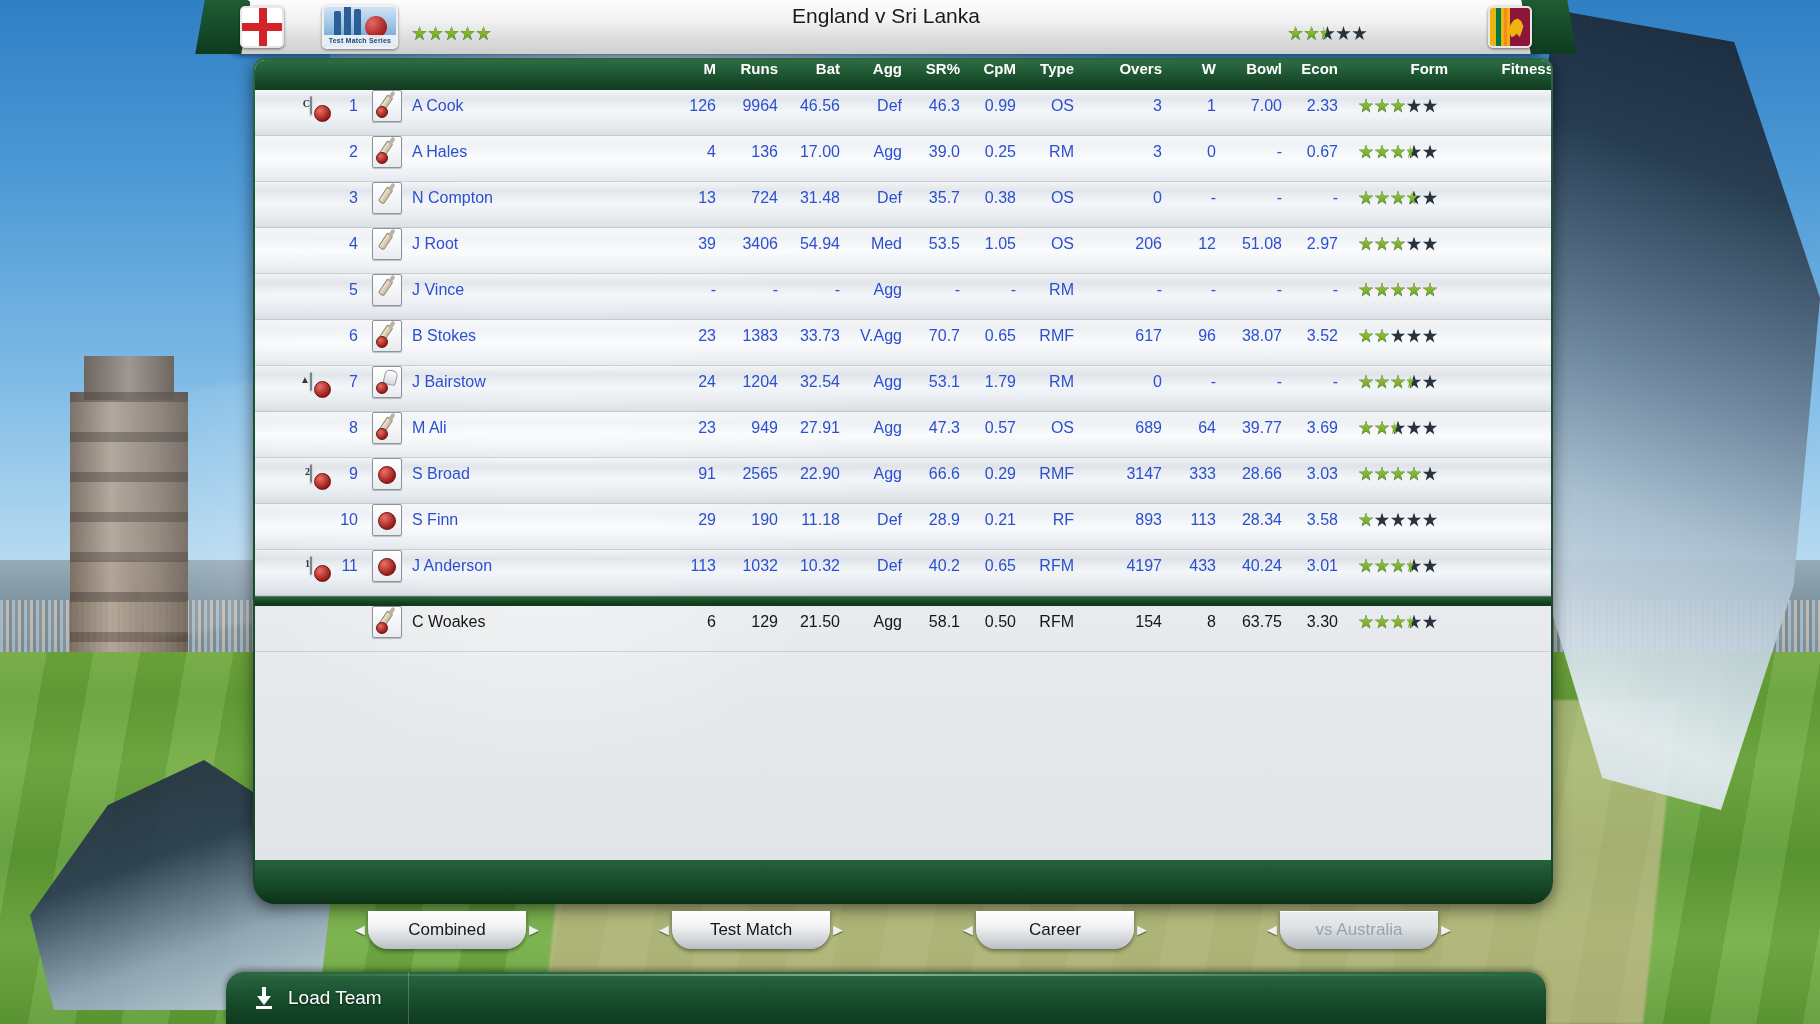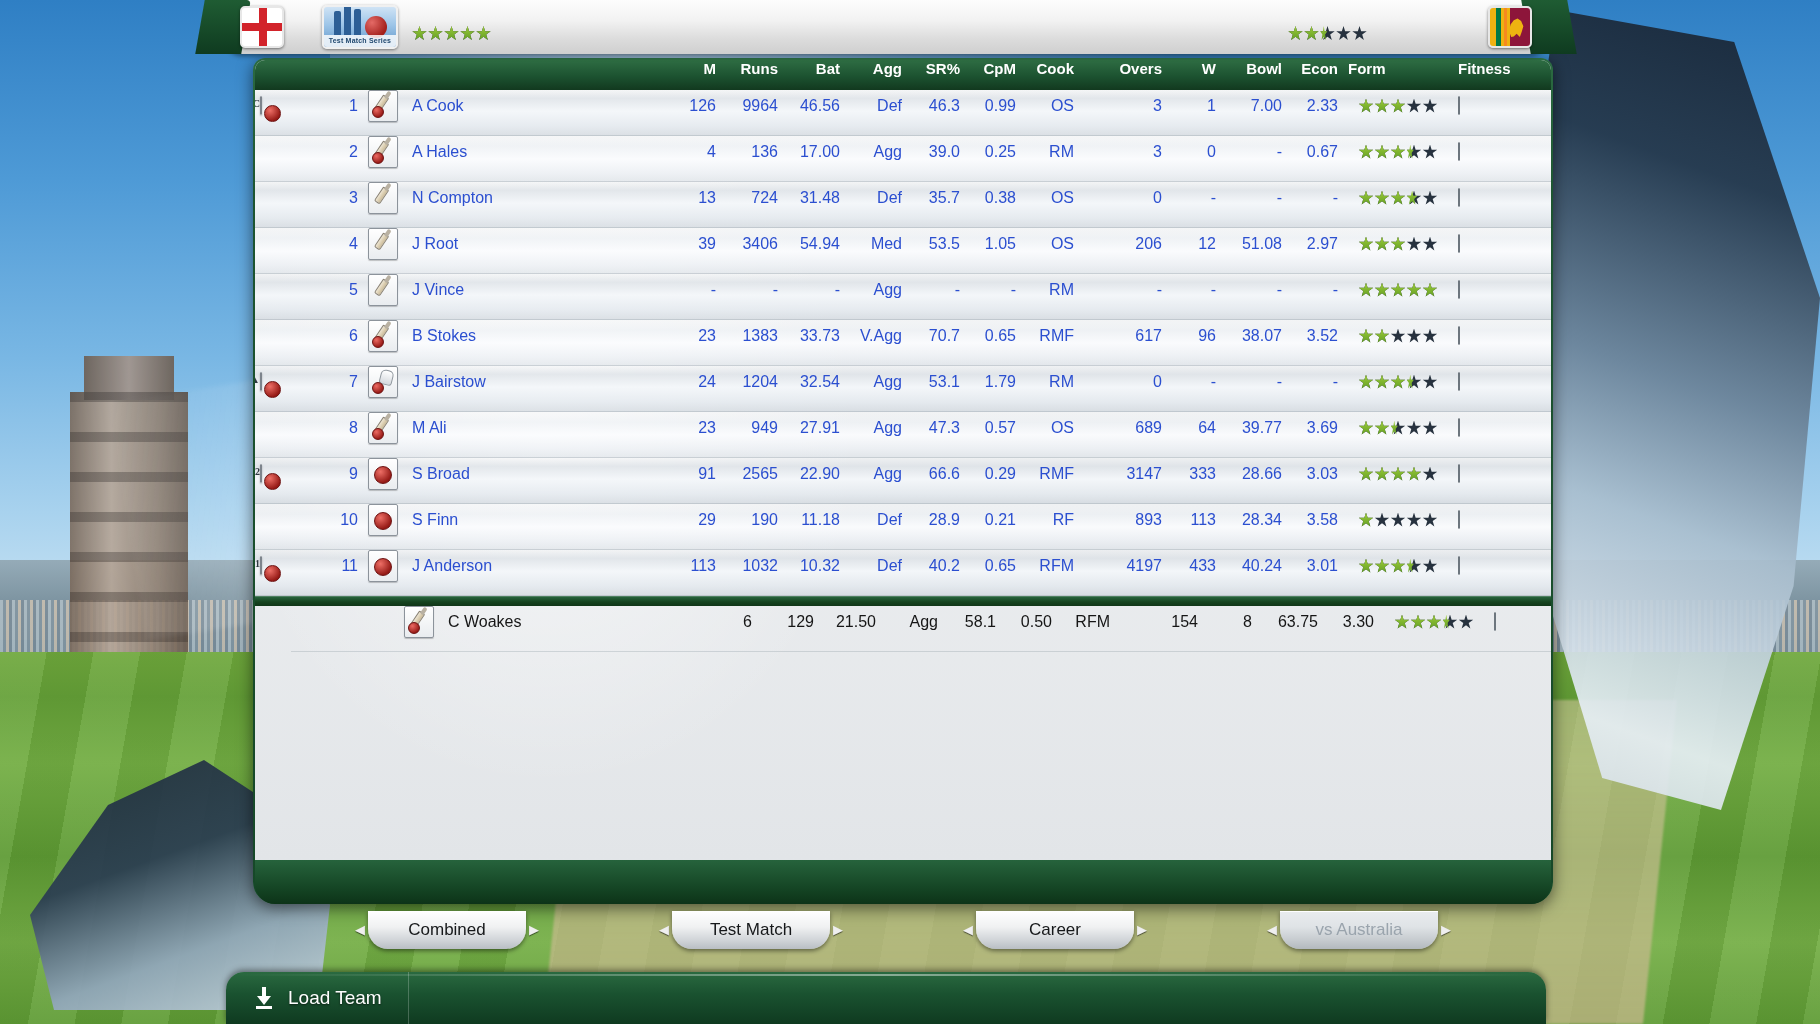--- a/index.html
+++ b/index.html
@@ -183,40 +183,40 @@
     background:linear-gradient(180deg,#2e6d43 0%, #1c5230 55%, #12391f 100%);
     color:#ffffff; font-size:15px; font-weight:bold;
   }
   .grid{
     display:grid;
     grid-template-columns: 62px 46px 44px 260px 54px 62px 62px 62px 58px 56px 58px 88px 54px 66px 56px 110px 106px;
     align-items:center;
   }
   #thead .grid > div{ padding:0 5px; }
   .c-r   { text-align:right; }
-  .c-c   { text-align:left; }
+  .c-c   { text-align:right; }
   .c-l   { text-align:left; }
 
   
   #rows{ position:relative; }
   .row{
     position:relative; height:46px; font-size:16px; color:#2b4fd0;
   }
   .row.odd{
     background:linear-gradient(180deg, rgba(255,255,255,.12) 0%, rgba(216,222,228,.62) 18%, rgba(244,247,250,.92) 46%, rgba(226,232,238,.72) 78%, rgba(198,206,214,.55) 100%);
   }
   .row.even{
     background:linear-gradient(180deg, rgba(255,255,255,.25) 0%, rgba(238,242,246,.55) 22%, rgba(252,253,255,.85) 50%, rgba(236,240,245,.6) 80%, rgba(212,219,226,.45) 100%);
   }
   .row:after{
     content:""; position:absolute; left:0; right:0; bottom:0; height:1px;
     background:rgba(150,160,170,.35);
   }
   .row .grid > div{ padding:0 5px; }
-  .row.reserve{ color:#161616;margin-left:36px; }
+  .row.reserve{ color:#161616; }
 
   .sep-band{
     height:10px; width:100%;
     background:linear-gradient(180deg,#2a6840,#15431f 60%,#103618);
     box-shadow:inset 0 1px 0 rgba(255,255,255,.18);
   }
 
   
   .iconbox{
     width:30px; height:32px; border:1px solid #8c939b; border-radius:2px;
@@ -369,20 +369,21 @@
   </div>
 
   <div class="series-logo">
     <div class="stump s1"></div>
       <div class="stump s2"></div>
       <div class="stump s3"></div>
     <div class="ball"></div>
     <div class="cap">Test Match Series</div>
   </div>
 
+  <div class="hdr-title">England v Sri Lanka</div>
 
   <div class="hdr-stars-left stars">
       <span class="star">
         <span class="base"></span>
         <span class="fill" style="clip-path:polygon(50% 0%, 61% 35%, 98% 35%, 68% 57%, 79% 93%, 50% 71%, 21% 93%, 32% 57%, 2% 35%, 39% 35%);width:15px"></span>
       </span>
       <span class="star">
         <span class="base"></span>
         <span class="fill" style="clip-path:polygon(50% 0%, 61% 35%, 98% 35%, 68% 57%, 79% 93%, 50% 71%, 21% 93%, 32% 57%, 2% 35%, 39% 35%);width:15px"></span>
       </span>
@@ -435,21 +436,21 @@
         <div></div>
         <div></div>
         <div></div>
         <div></div>
         <div class="c-r">M</div>
         <div class="c-r">Runs</div>
         <div class="c-r">Bat</div>
         <div class="c-r">Agg</div>
         <div class="c-r">SR%</div>
         <div class="c-r">CpM</div>
-        <div class="c-r">Cook</div>
+        <div class="c-r">Type</div>
         <div class="c-r">Overs</div>
         <div class="c-r">W</div>
         <div class="c-r">Bowl</div>
         <div class="c-r">Econ</div>
         <div class="c-c">Form</div>
         <div class="c-c">Fitness</div>
       </div>
     </div>
 
     <div id="rows">

